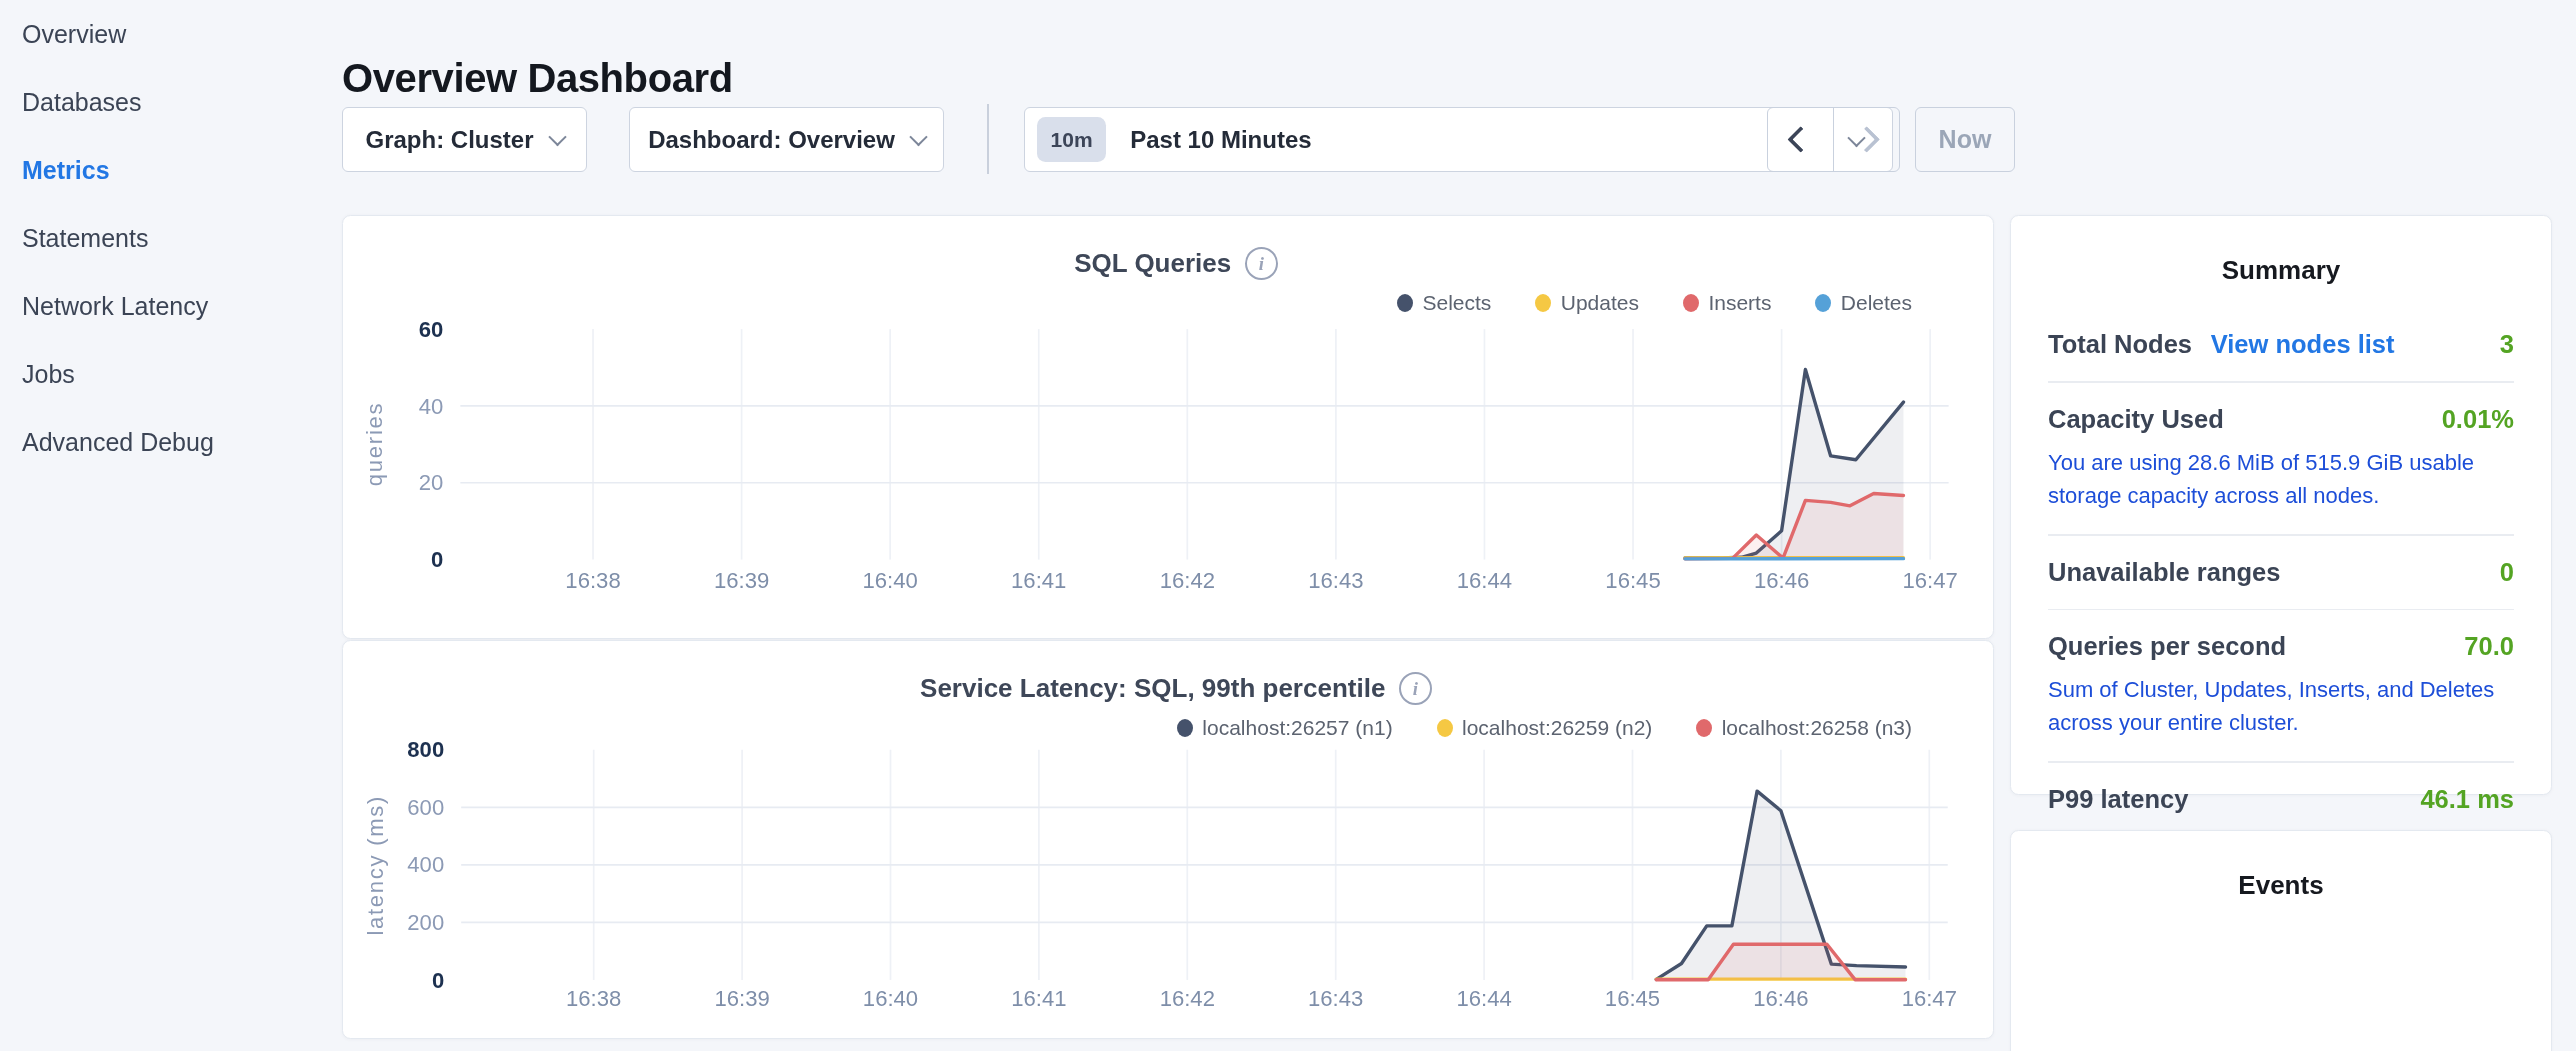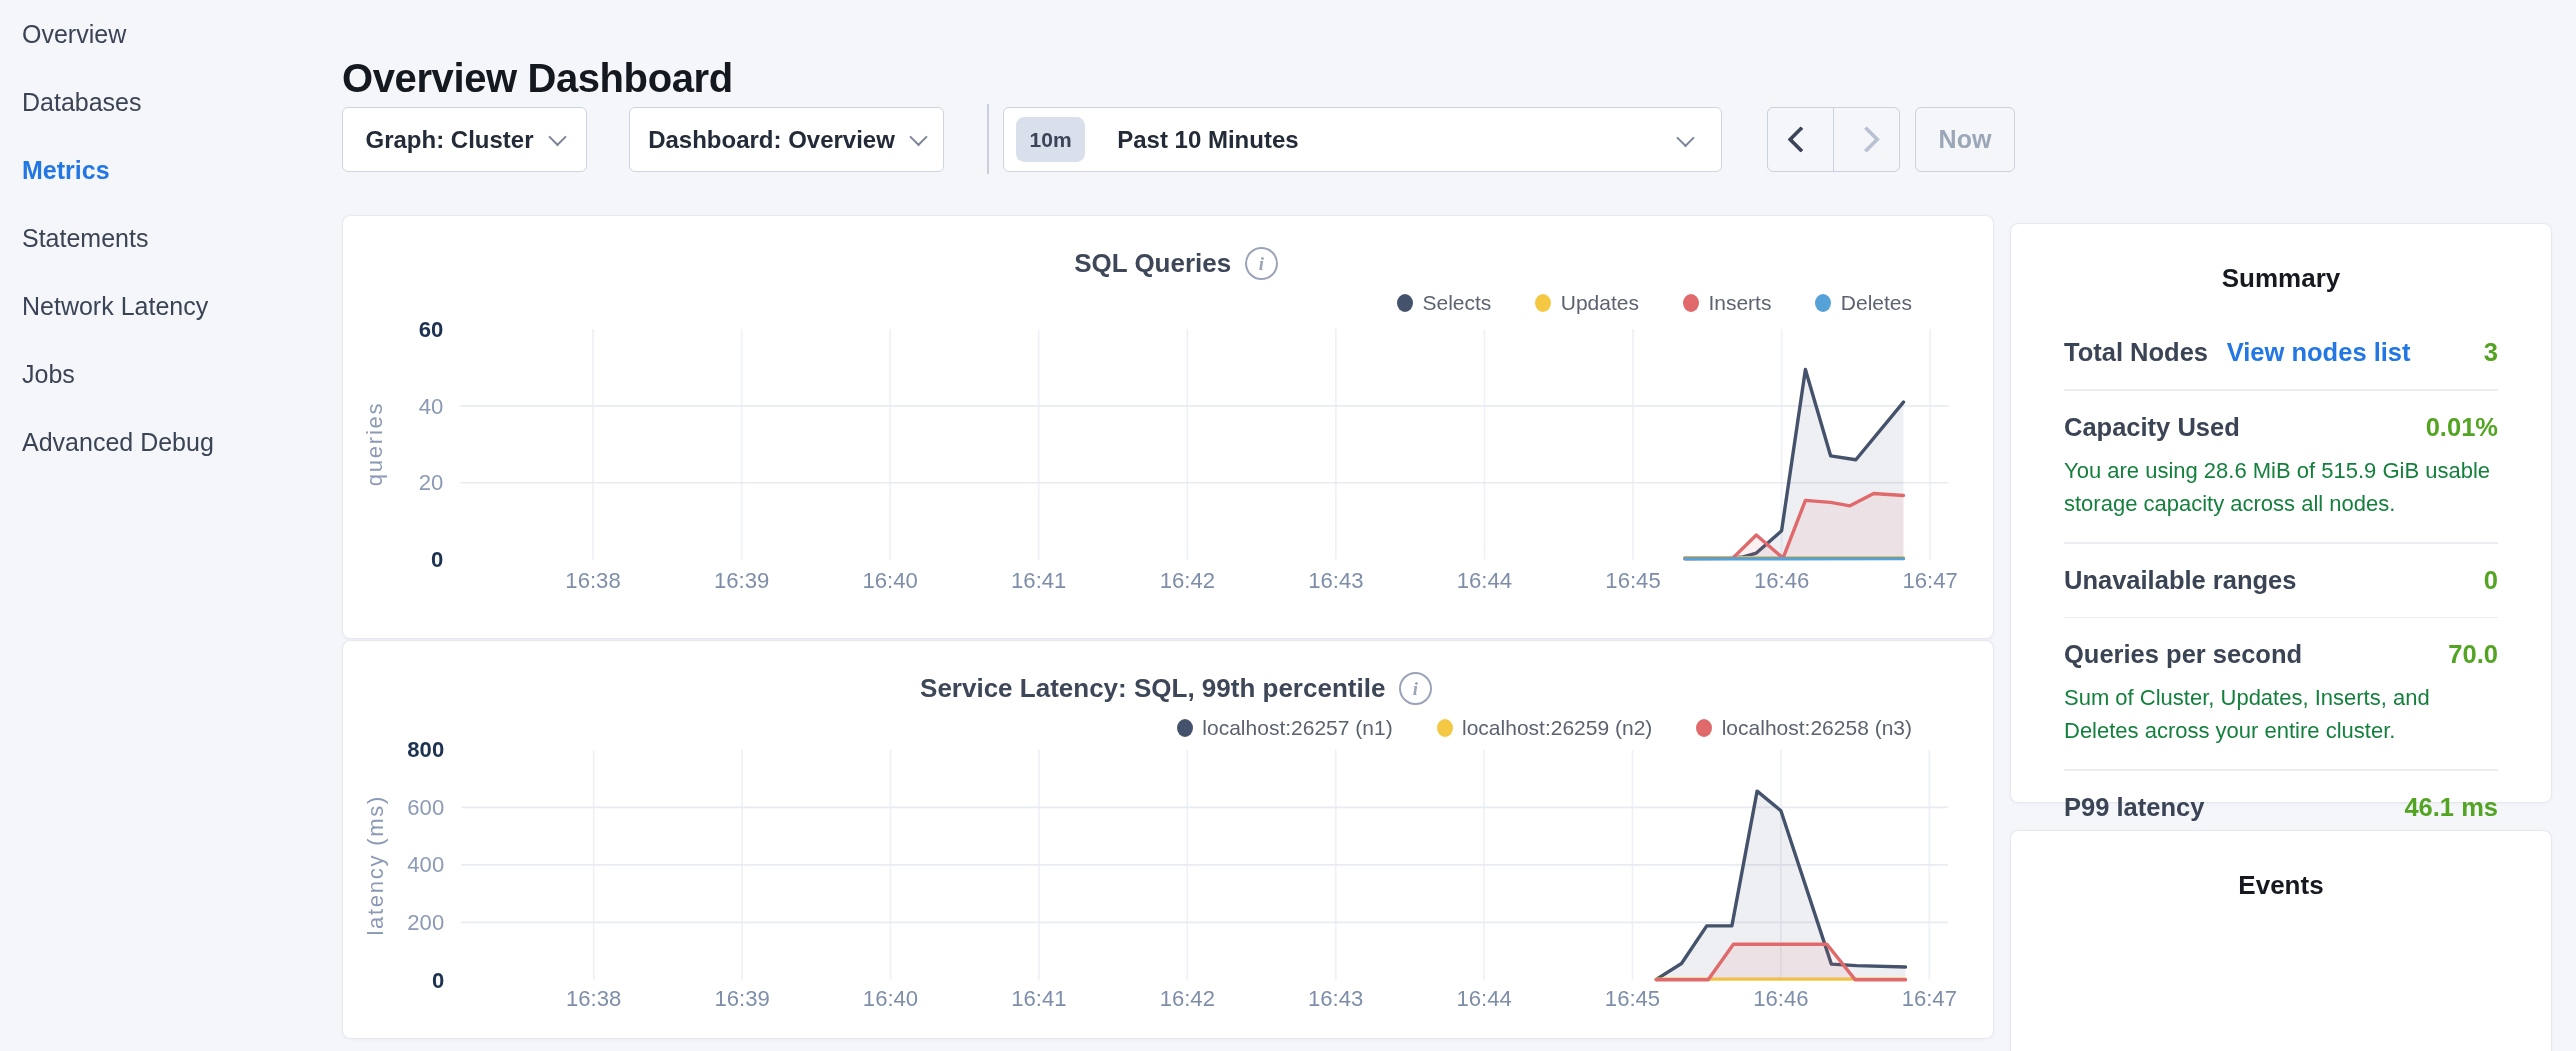--- a/index.html
+++ b/index.html
@@ -34,21 +34,21 @@
     display:flex;align-items:center;justify-content:center;
     font-size:24px;font-weight:bold;color:#242b38;cursor:pointer;
   }
   .dd-graph{left:0;width:245px;}
   .dd-dash{left:287px;width:315px;}
   .chev-down{
     width:11px;height:11px;border-right:2.6px solid #7c8699;border-bottom:2.6px solid #7c8699;
     transform:rotate(45deg) translate(-1.7px,-1.7px);margin-left:17px;display:inline-block;
   }
   .ctl-divider{position:absolute;left:645px;top:-3.4px;width:1.7px;height:70px;background:#c9d0dc;}
-  .timepicker{left:661px;width:719px;justify-content:flex-start;padding-left:12px;gap:8px;}
+  .timepicker{left:682px;width:869px;justify-content:flex-start;padding-left:12px;}
   .time-badge{
     background:#d9dfeb;color:#3c4558;font-size:21px;font-weight:bold;
     border-radius:8.5px;padding:10.2px 13.6px;margin-right:24px;
   }
   .time-chev{position:absolute;right:29px;top:25.5px;}
   .arrow-group{
     position:absolute;left:1425px;top:0;width:133px;height:65px;box-sizing:border-box;
     border:1.7px solid #c9d1de;border-radius:6px;display:flex;
   }
   .arrow-cell{flex:1;display:flex;align-items:center;justify-content:center;cursor:pointer;}
@@ -61,21 +61,21 @@
     font-size:25px;font-weight:bold;color:#9ba6b7;cursor:pointer;
   }
 
   
   .card{
     position:absolute;background:#ffffff;border:1.7px solid #e4e9f0;border-radius:8.5px;
     box-sizing:border-box;box-shadow:0 0.9px 3.4px rgba(40,50,70,0.04);
   }
   .chart-card-1{left:342px;top:215px;width:1652px;height:424px;}
   .chart-card-2{left:342px;top:640px;width:1652px;height:399px;}
-  .summary-card{left:2010px;top:215px;width:542px;height:580px;padding:29px 53px;margin-top:8px;}
+  .summary-card{left:2010px;top:215px;width:542px;height:580px;padding:29px 37px;}
   .events-card{left:2010px;top:830px;width:542px;height:272px;padding:29px 37px;}
 
   
   .chart-title-row{
     position:absolute;left:0;right:0;top:31px;display:flex;align-items:center;justify-content:center;
     font-size:26px;font-weight:bold;color:#3e4758;gap:13.6px;padding-left:16px;
   }
   .info-icon{
     width:29px;height:29px;border:2.6px solid #9aa3b8;border-radius:50%;
     color:#9aa3b8;font-size:18.7px;font-weight:bold;font-family:"Liberation Serif",serif;font-style:italic;
@@ -87,21 +87,21 @@
   }
   .legend .leg-item{display:flex;align-items:center;gap:9.4px;}
   .legend .dot{width:16px;height:18px;border-radius:50%;display:inline-block;flex:none;}
   svg.chart{position:absolute;left:0;top:0;}
 
   
   .panel-title{font-size:26px;font-weight:bold;color:#16191f;text-align:center;margin:10.2px 0 44px 0;}
   .sum-row-head{display:flex;align-items:baseline;font-size:25.5px;font-weight:bold;color:#3b4455;}
   .sum-link{color:#2277e4;margin-left:18.7px;font-weight:bold;cursor:pointer;}
   .sum-value{margin-left:auto;color:#54a423;}
-  .sum-sub{font-size:22px;color:#15803d;line-height:1.5;margin-top:12px;font-weight:normal;}
+  .sum-sub{font-size:22px;color:#1d4ed8;line-height:1.5;margin-top:12px;font-weight:normal;}
   .sum-divider{height:1.7px;background:#e9ecf1;margin:22px 0;}
   .event-text{font-size:24px;color:#242f42;line-height:1.62;}
   .event-time{font-size:22px;color:#5c7089;margin-top:8.5px;}
 </style>
 </head>
 <body>
 
 <div class="app">
 
   <nav class="sidebar">

